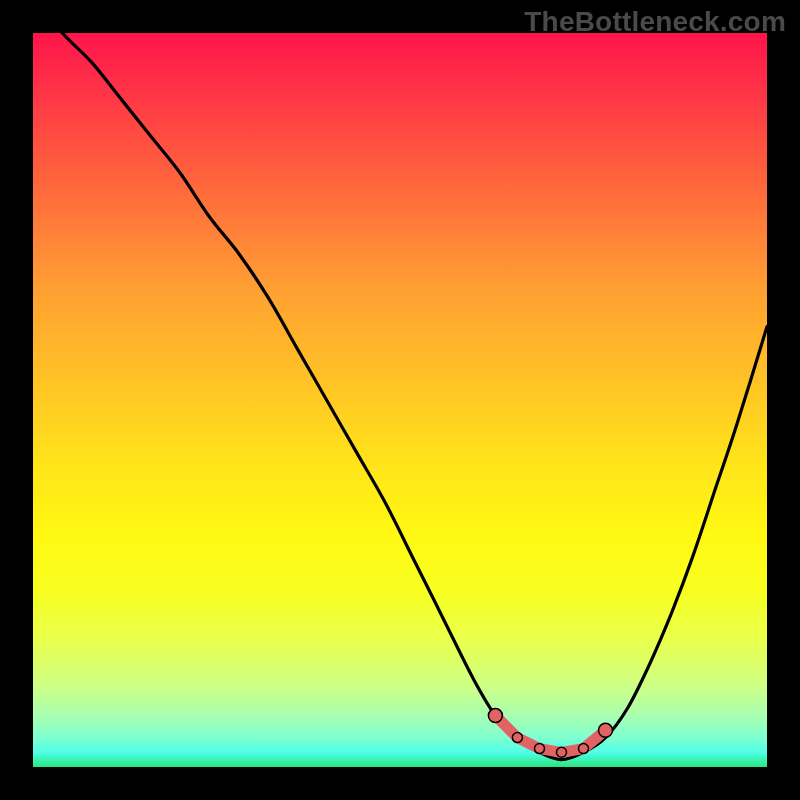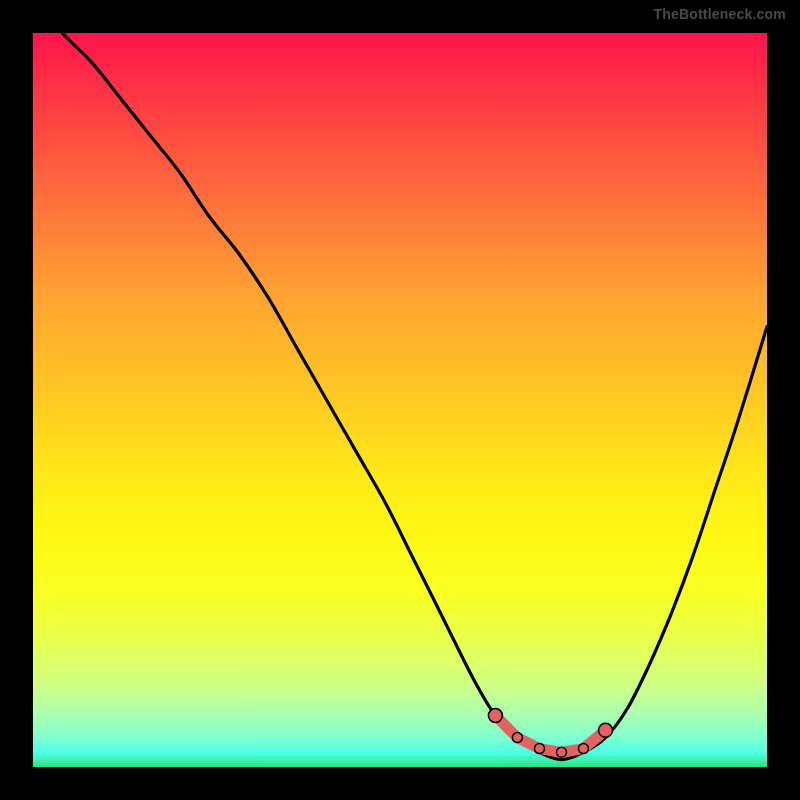--- a/index.html
+++ b/index.html
@@ -40,21 +40,21 @@
       #80ffd0 96%,
       #50ffe8 98%,
       #27e67e 100%
     );
   }
   .watermark {
     position: absolute;
     top: 6px;
     right: 14px;
     font-family: Arial, Helvetica, sans-serif;
-    font-size: 14px;
+    font-size: 28px;
     font-weight: 600;
     color: #4a4a4a;
     letter-spacing: 0.2px;
   }
   svg.curve {
     position: absolute;
     left: 0;
     top: 0;
     width: 734px;
     height: 734px;

